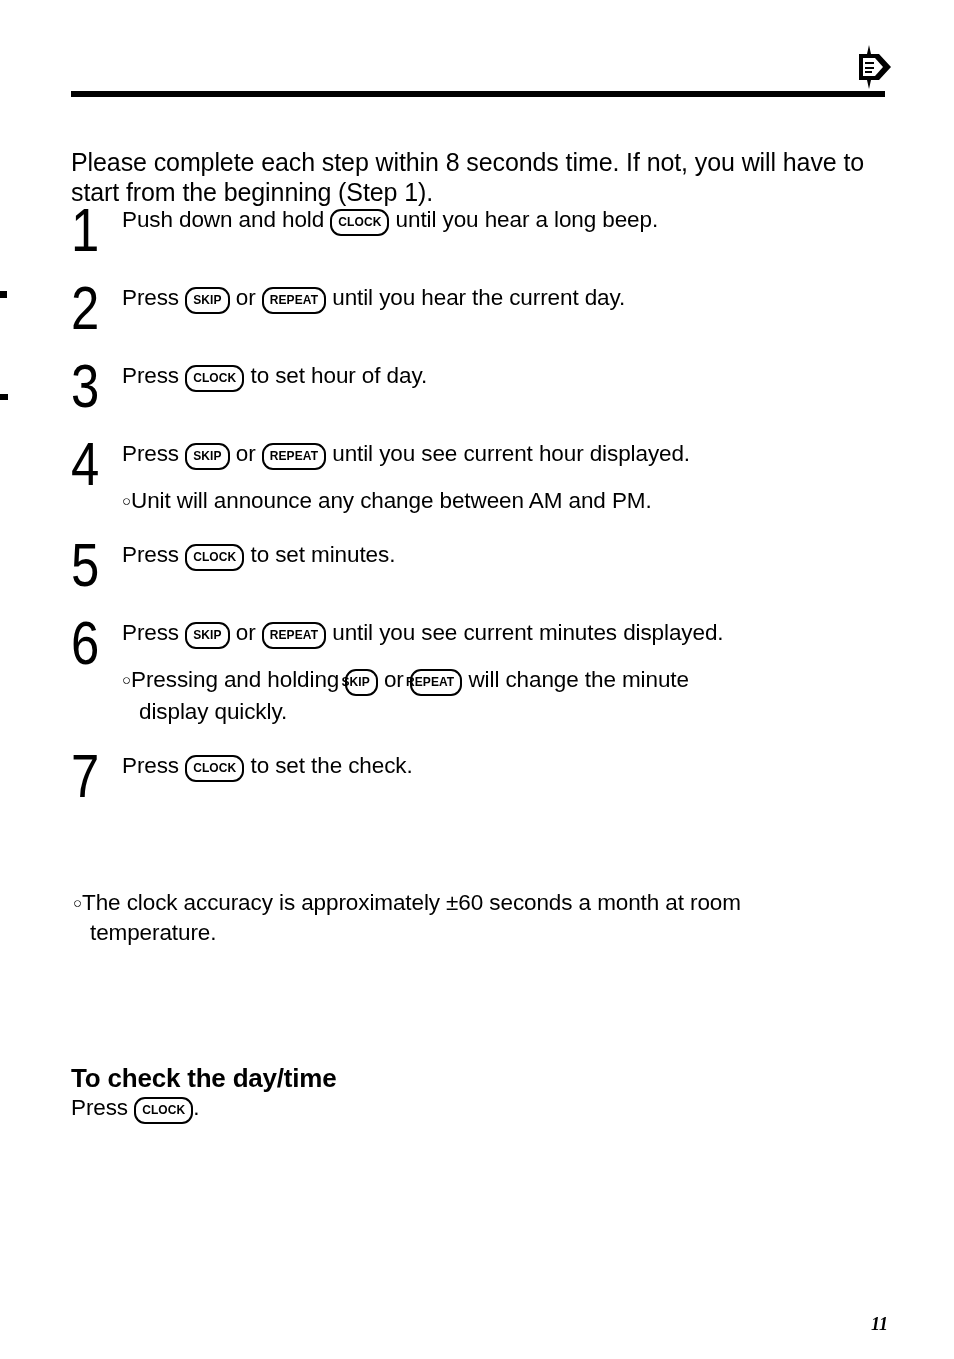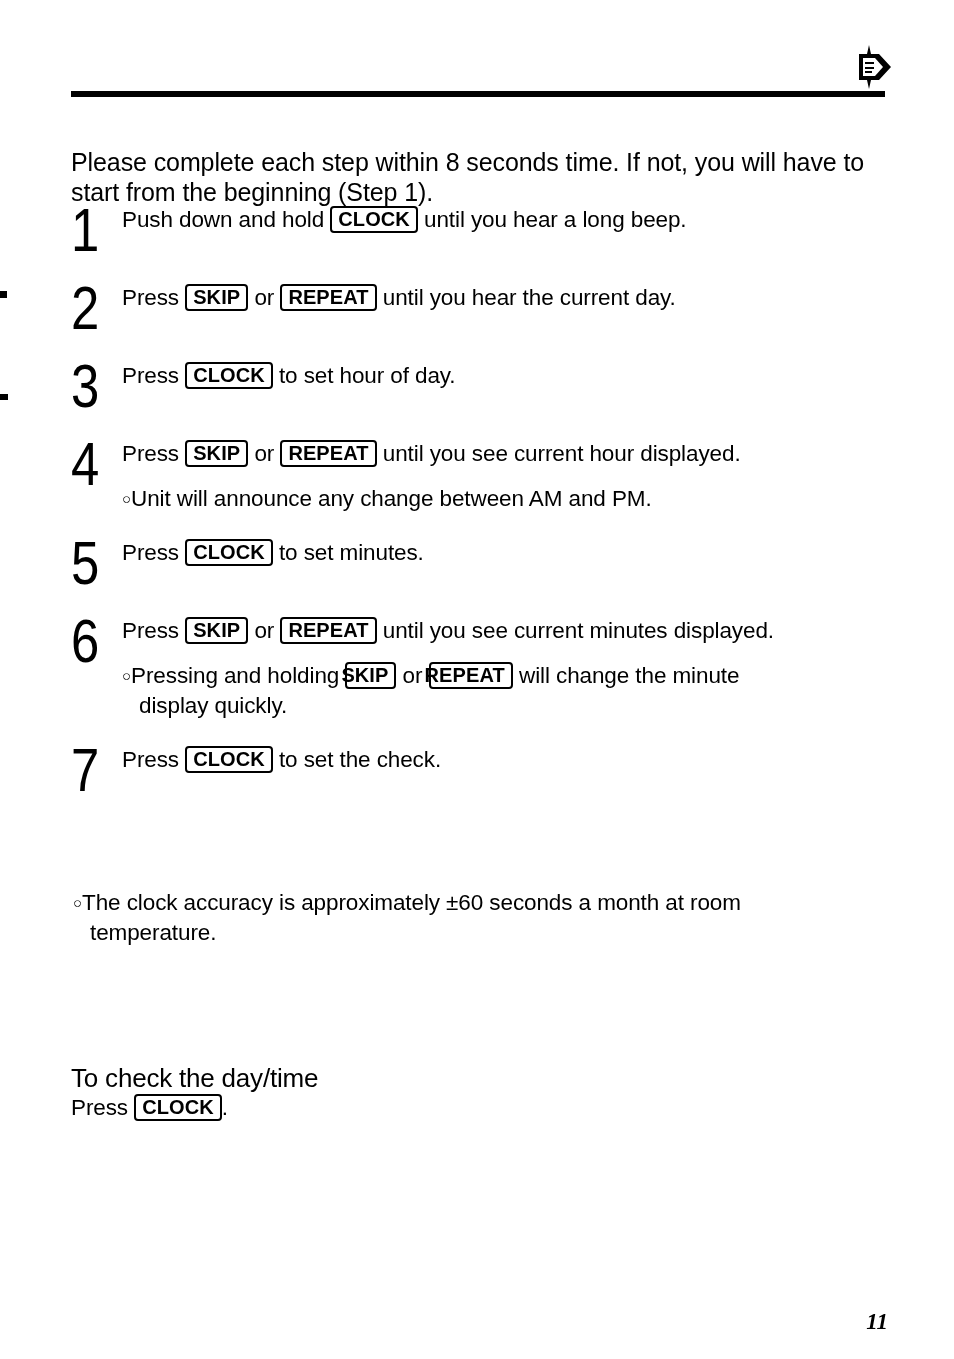--- a/index.html
+++ b/index.html
@@ -96,24 +96,24 @@
   .step-note .cont {
     display: block;
     text-indent: 0;
     padding-left: 5px;
   }
 
   
   .key {
     display: inline-block;
     border: 2.4px solid #000;
-    border-radius: 4px;
+    border-radius: 11px;
     padding: 0px 6px 1px 6px;
     font-weight: bold;
-    font-size: 20px;
+    font-size: 12px;
     line-height: 22px;
     letter-spacing: 0.1px;
     transform: translateY(-1px);
     white-space: nowrap;
   }
 
   .bullet-dot {
     font-size: 15px;
     vertical-align: 2px;
     letter-spacing: 0;
@@ -136,42 +136,42 @@
     text-indent: 0;
     padding-left: 5px;
   }
 
   
   .section-heading {
     position: absolute;
     left: 71px;
     top: 1041px;
     font-size: 26px;
-    font-weight: normal;
+    font-weight: bold;
     letter-spacing: -0.2px;
   }
   .section-line {
     position: absolute;
     left: 71px;
     top: 1093px;
     font-size: 22.5px;
     line-height: 30px;
     letter-spacing: -0.1px;
     text-align: center;
   }
 
   
   .page-number {
     position: absolute;
     right: 66px;
     bottom: 24px;
     font-family: "Liberation Serif", serif;
     font-style: italic;
     font-weight: bold;
-    font-size: 23px;
+    font-size: 18px;
   }
 
   
   .artifact {
     position: absolute;
     background: #000;
   }
   .artifact-a { left: 0px;  top: 291px; width: 7px; height: 7px; }
   .artifact-b { left: 0px;  top: 394px; width: 8px; height: 6px; }
 </style>

